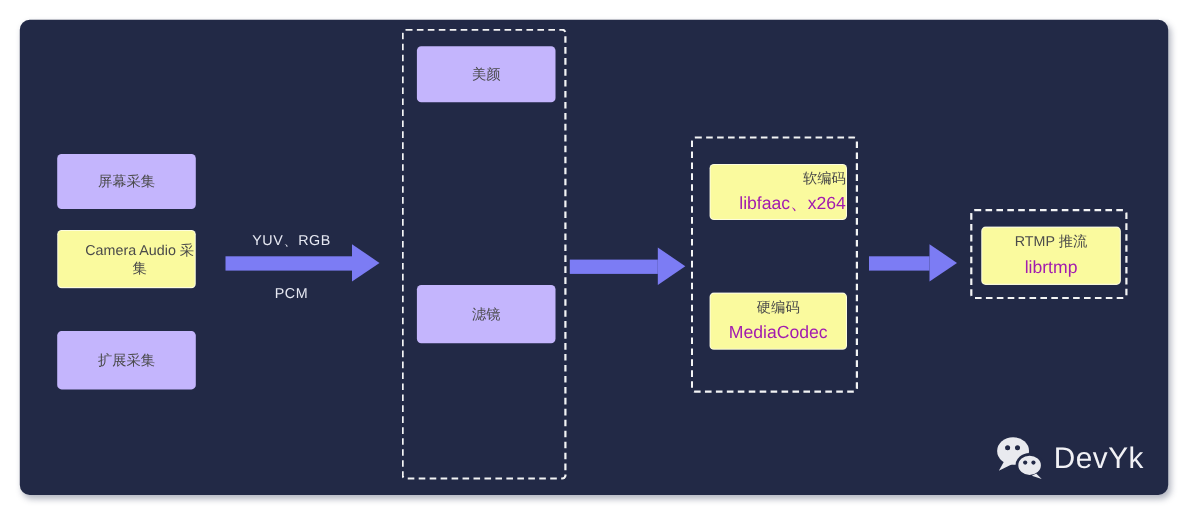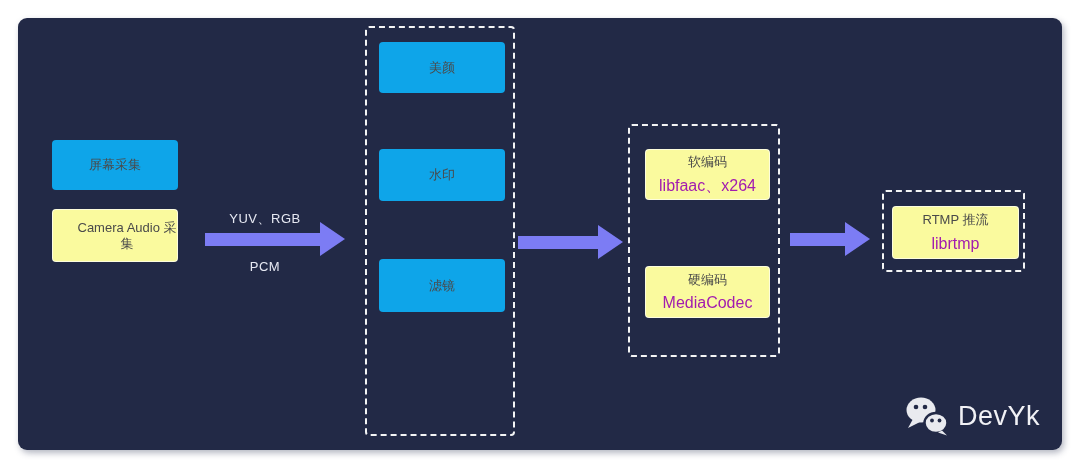--- a/index.html
+++ b/index.html
@@ -14,21 +14,21 @@
     background:#222946; border-radius:9px;
     box-shadow:2px 3px 6px rgba(40,48,80,0.35);
   }
 
   .node {
     position:absolute; display:flex; flex-direction:column;
     align-items:center; justify-content:center;
     border-radius:4px; text-align:center;
     color:#4a4a4a; font-size:13px; line-height:1.2;
   }
-  .node.white { background:#0ea5e9; }
+  .node.white { background:#c4b5fd; }
   .node.yellow { background:#fafa9e; border:1px solid rgba(255,255,255,0.65); }
   .node .title { font-size:13px; color:#4a4a4a; }
   .node .sub { font-size:16px; color:#a21caf; margin-top:6px; }
 
   .dashed-group {
     position:absolute; border:2px dashed rgba(255,255,255,0.95); border-radius:4px;
   }
 
   .arrow { position:absolute; display:flex; align-items:center; height:34px; }
   .arrow .shaft { flex:1; height:13px; background:#7c7cf4; }
@@ -57,47 +57,47 @@
 
 <div class="stage">
   <div class="panel">
 
     <div class="node white" style="left:34px; top:104px; width:126px; height:50px;margin-top:18px;">
       <span>屏幕采集</span>
     </div>
     <div class="node yellow" style="left:34px; top:191px; width:126px; height:53px;padding-left:24px;">
       <span>Camera Audio 采集</span>
     </div>
+    <div class="node white" style="left:34px; top:283px; width:126px; height:53px;">
+      <span>扩展采集</span>
+    </div>
 
     <div class="flow-label" style="left:187px; top:192px;">YUV、RGB</div>
     <div class="arrow" style="left:187px; top:204px; width:140px;">
       <div class="shaft"></div>
       <div class="head"></div>
     </div>
     <div class="flow-label" style="left:187px; top:241px;">PCM</div>
 
     <div class="dashed-group" style="left:347px; top:8px; width:150px; height:410px;">
       <div class="node white" style="left:12px; top:14px; width:126px; height:51px;">
         <span>美颜</span>
       </div>
-      <div class="node white" style="left:12px; top:121px; width:126px; height:52px;">
-        <span>水印</span>
-      </div>
       <div class="node white" style="left:12px; top:231px; width:126px; height:53px;">
         <span>滤镜</span>
       </div>
     </div>
 
     <div class="arrow" style="left:500px; top:207px; width:105px;">
       <div class="shaft"></div>
       <div class="head"></div>
     </div>
 
     <div class="dashed-group" style="left:610px; top:106px; width:152px; height:233px;">
-      <div class="node yellow" style="left:15px; top:23px; width:125px; height:51px;">
+      <div class="node yellow" style="left:15px; top:23px; width:125px; height:51px;align-items:flex-end;">
         <span class="title">软编码</span>
         <span class="sub">libfaac、x264</span>
       </div>
       <div class="node yellow" style="left:15px; top:140px; width:125px; height:52px;">
         <span class="title">硬编码</span>
         <span class="sub">MediaCodec</span>
       </div>
     </div>
 
     <div class="arrow" style="left:772px; top:204px; width:80px;">

